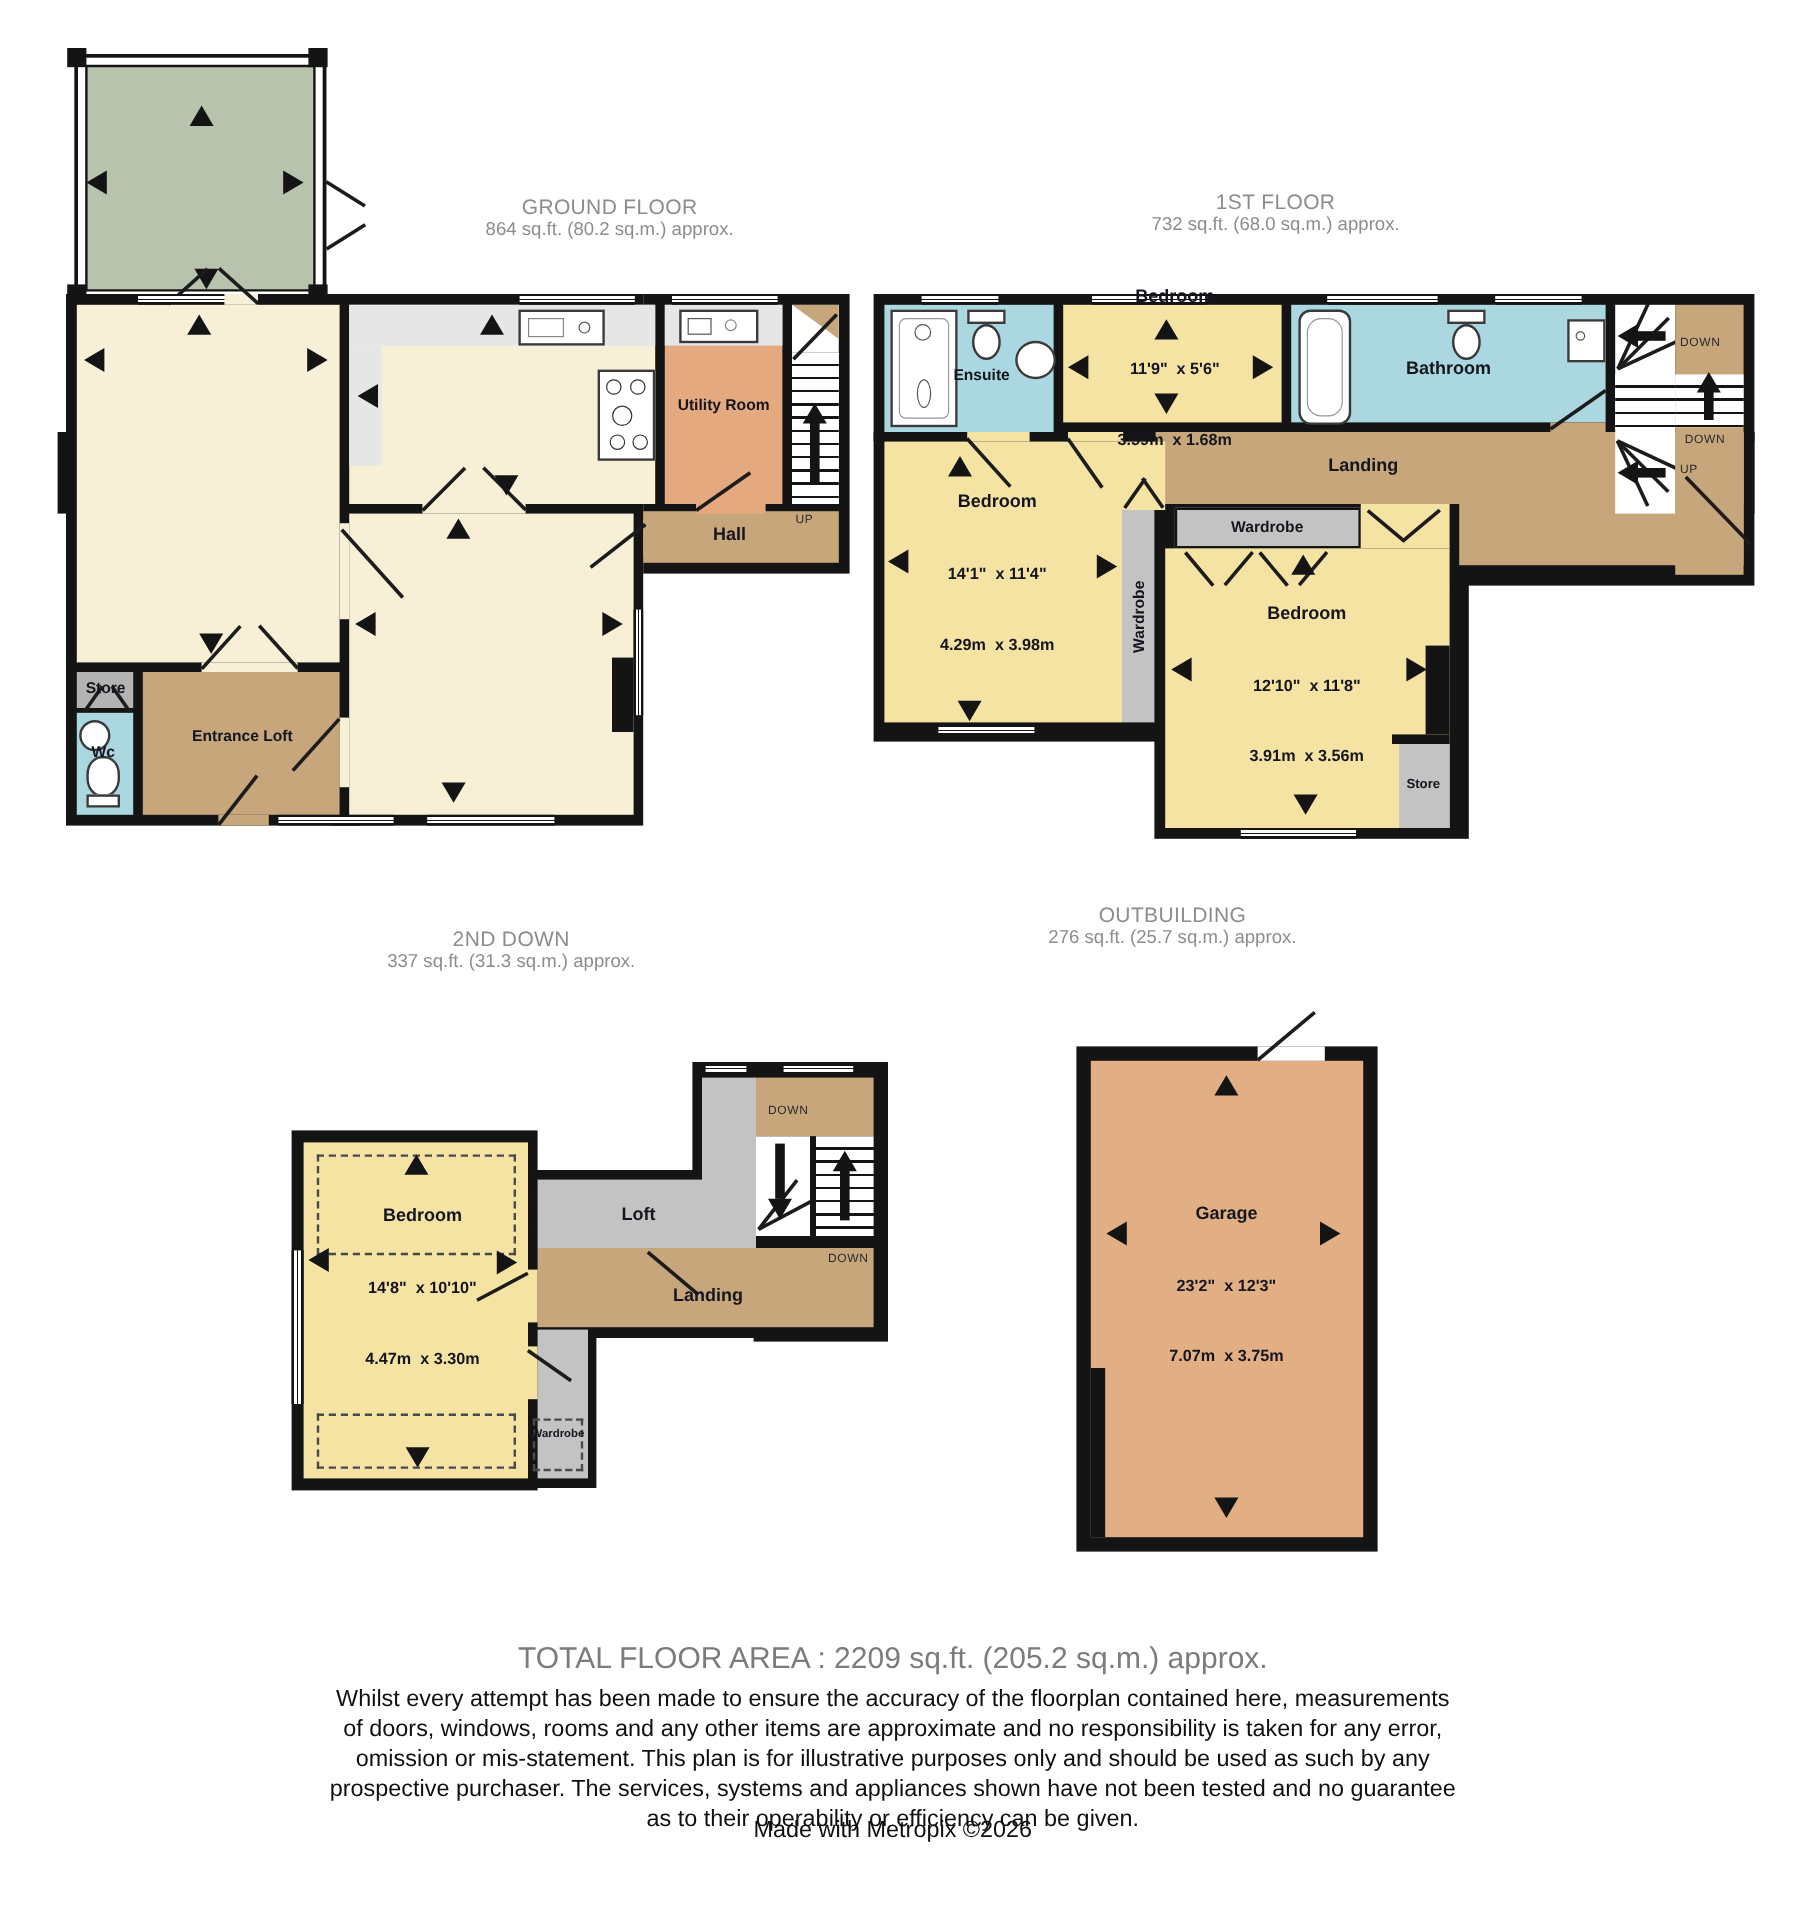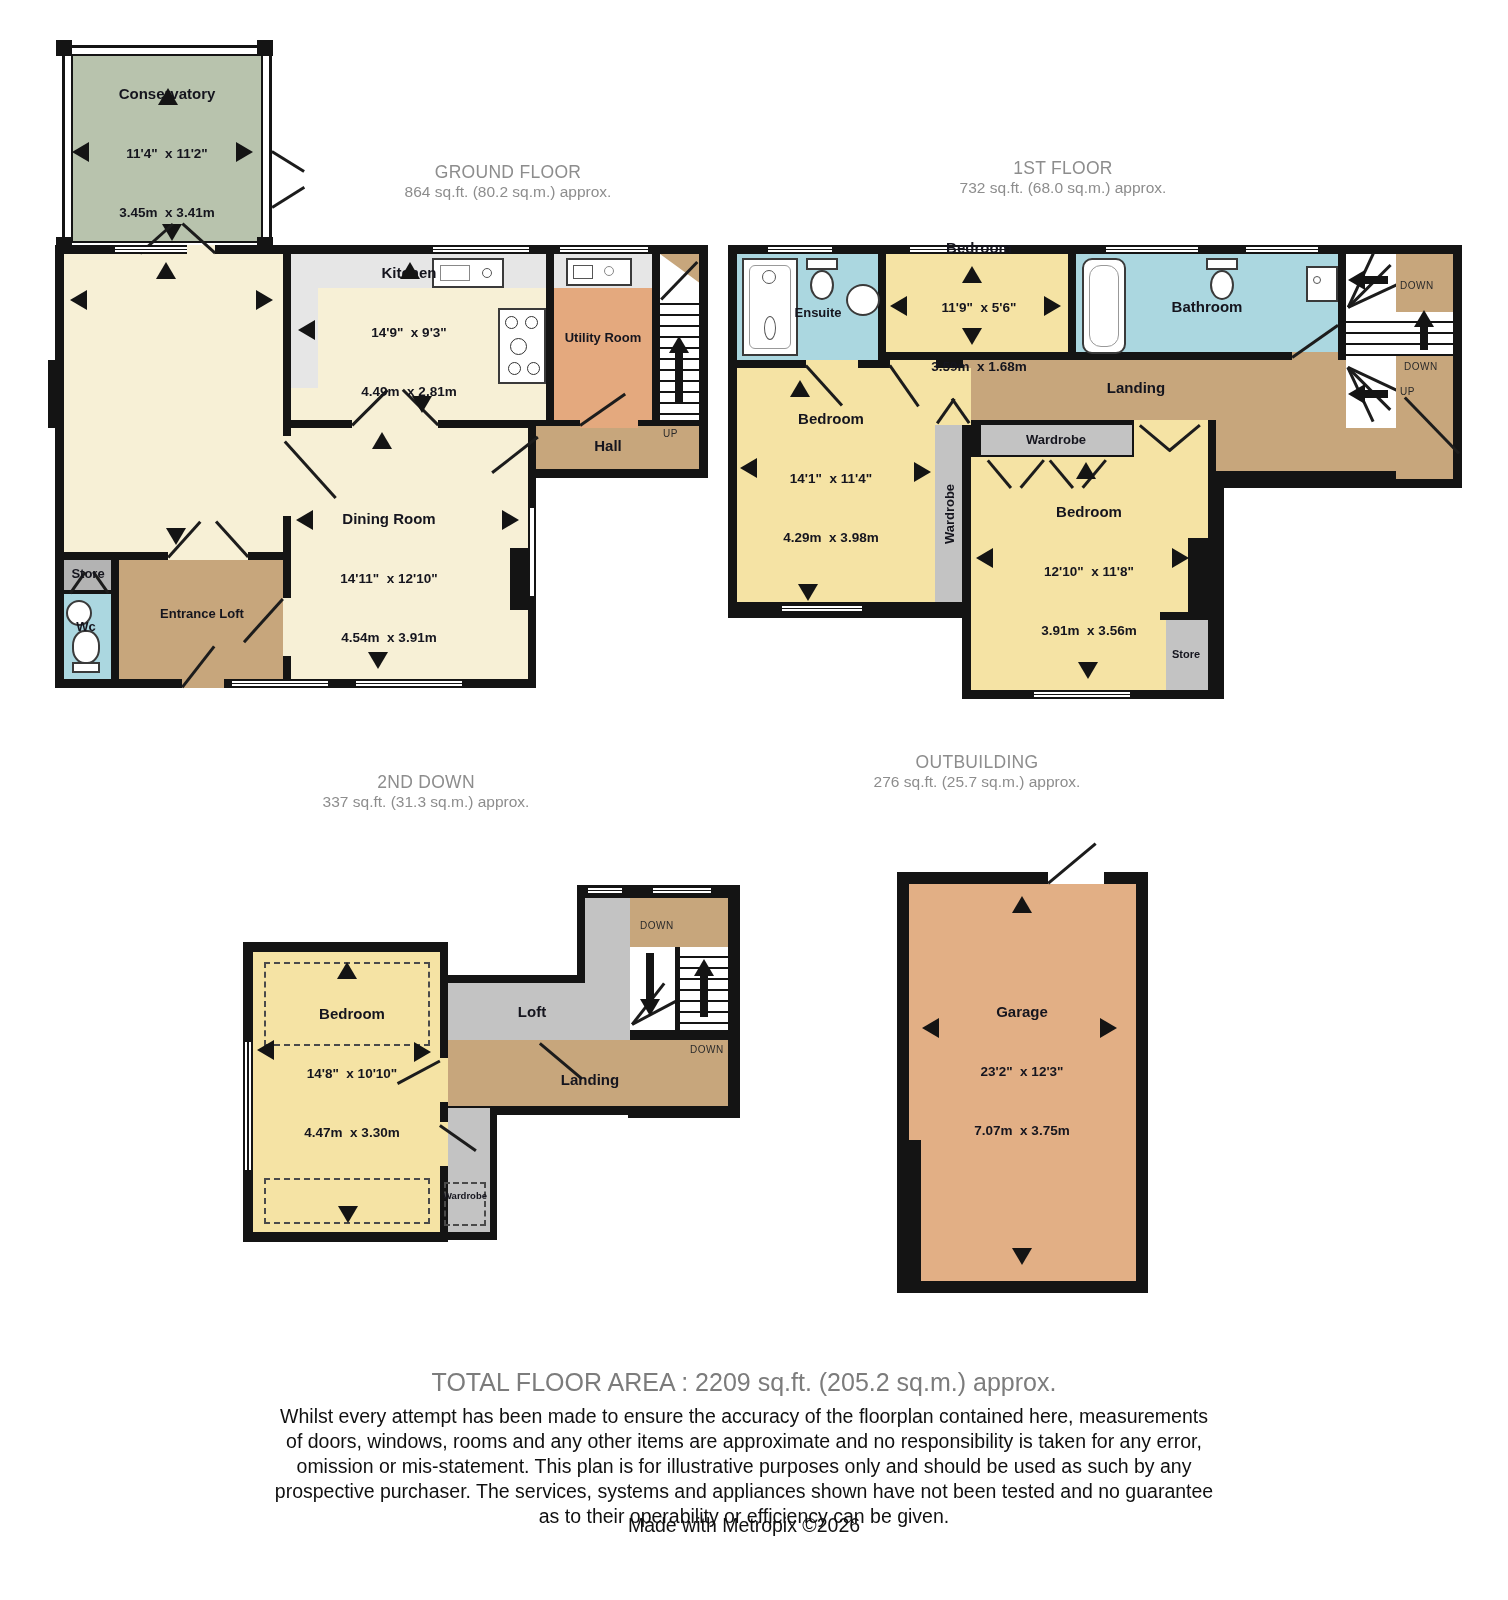--- a/index.html
+++ b/index.html
@@ -57,25 +57,20 @@
   <div class="hdr" style="left:977px;top:752px">
     <div class="hdr-t">OUTBUILDING</div>
     <div class="hdr-s">276 sq.ft. (25.7 sq.m.) approx.</div>
   </div>
 
   <div class="room green" style="left:62px;top:45px;width:210px;height:207px;border:3px solid var(--wall);box-shadow:inset 0 0 0 6px #fff, inset 0 0 0 8px var(--wall)"></div>
   <div class="blk" style="left:56px;top:40px;width:16px;height:16px"></div>
   <div class="blk" style="left:257px;top:40px;width:16px;height:16px"></div>
   <div class="blk" style="left:56px;top:237px;width:16px;height:16px"></div>
   <div class="blk" style="left:257px;top:237px;width:16px;height:16px"></div>
-  <div class="lbl" style="left:167px;top:152px">
-    <div class="rname">Conservatory</div>
-    <div class="rdim">11'4"  x 11'2"</div>
-    <div class="rdim">3.45m  x 3.41m</div>
-  </div>
   <div class="tu" style="left:158px;top:88px"></div>
   <div class="tl" style="left:72px;top:142px"></div>
   <div class="tr" style="left:236px;top:142px"></div>
   <div class="td" style="left:162px;top:224px"></div>
   <div class="a" style="left:263px;top:146px;width:12px;height:62;background:#fff"></div>
   <div class="dg" style="left:272px;top:150px;width:38px;transform:rotate(32deg)"></div>
   <div class="dg" style="left:272px;top:206px;width:38px;transform:rotate(-32deg)"></div>
 
   <div class="blk" style="left:55px;top:245px;width:245px;height:443px"></div>
   <div class="blk" style="left:276px;top:245px;width:260px;height:443px"></div>
@@ -146,32 +141,22 @@
   <div class="win" style="left:560px;top:245px;width:88px;height:9px"></div>
   <div class="win" style="left:356px;top:679px;width:106px;height:9px"></div>
   <div class="win" style="left:232px;top:679px;width:96px;height:9px"></div>
   <div class="winv" style="left:528px;top:508px;width:8px;height:88px"></div>
   <div class="blk" style="left:510px;top:548px;width:18px;height:62px"></div>
 
   <div class="fix" style="left:66px;top:600px;width:26px;height:26px;border-radius:50%"></div>
   <div class="fix" style="left:72px;top:630px;width:28px;height:34px;border-radius:45%"></div>
   <div class="fix" style="left:72px;top:662px;width:28px;height:11px"></div>
 
-  <div class="lbl" style="left:409px;top:331px">
-    <div class="rname">Kitchen</div>
-    <div class="rdim">14'9"  x 9'3"</div>
-    <div class="rdim">4.49m  x 2.81m</div>
-  </div>
   <div class="lbl sm" style="left:603px;top:338px">Utility Room</div>
   <div class="lbl md" style="left:608px;top:446px">Hall</div>
-  <div class="lbl" style="left:389px;top:577px">
-    <div class="rname">Dining Room</div>
-    <div class="rdim">14'11"  x 12'10"</div>
-    <div class="rdim">4.54m  x 3.91m</div>
-  </div>
   <div class="lbl sm" style="left:202px;top:614px">Entrance Loft</div>
   <div class="lbl sm" style="left:88px;top:574px">Store</div>
   <div class="lbl sm" style="left:86px;top:627px">Wc</div>
 
   <div class="tu" style="left:156px;top:262px"></div>
   <div class="tl" style="left:70px;top:290px"></div>
   <div class="tr" style="left:256px;top:290px"></div>
   <div class="td" style="left:166px;top:528px"></div>
   <div class="tu" style="left:400px;top:262px"></div>
   <div class="tl" style="left:298px;top:320px"></div>

